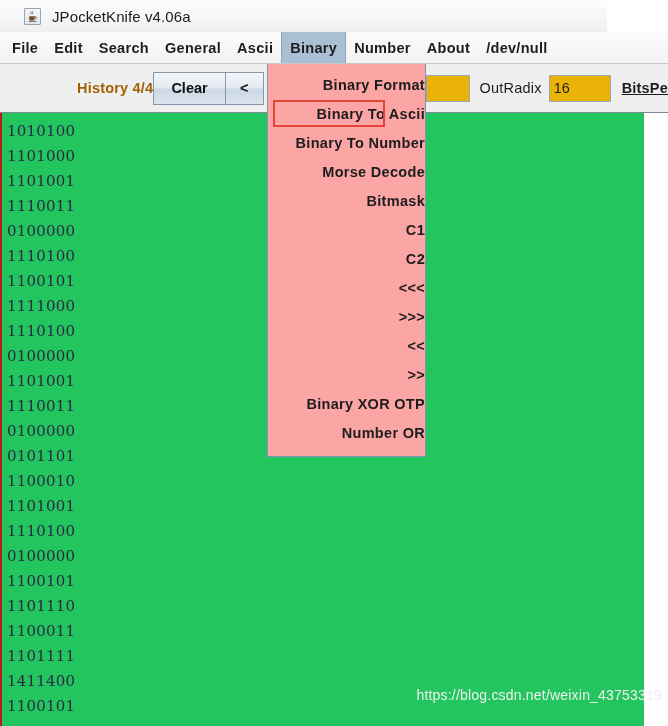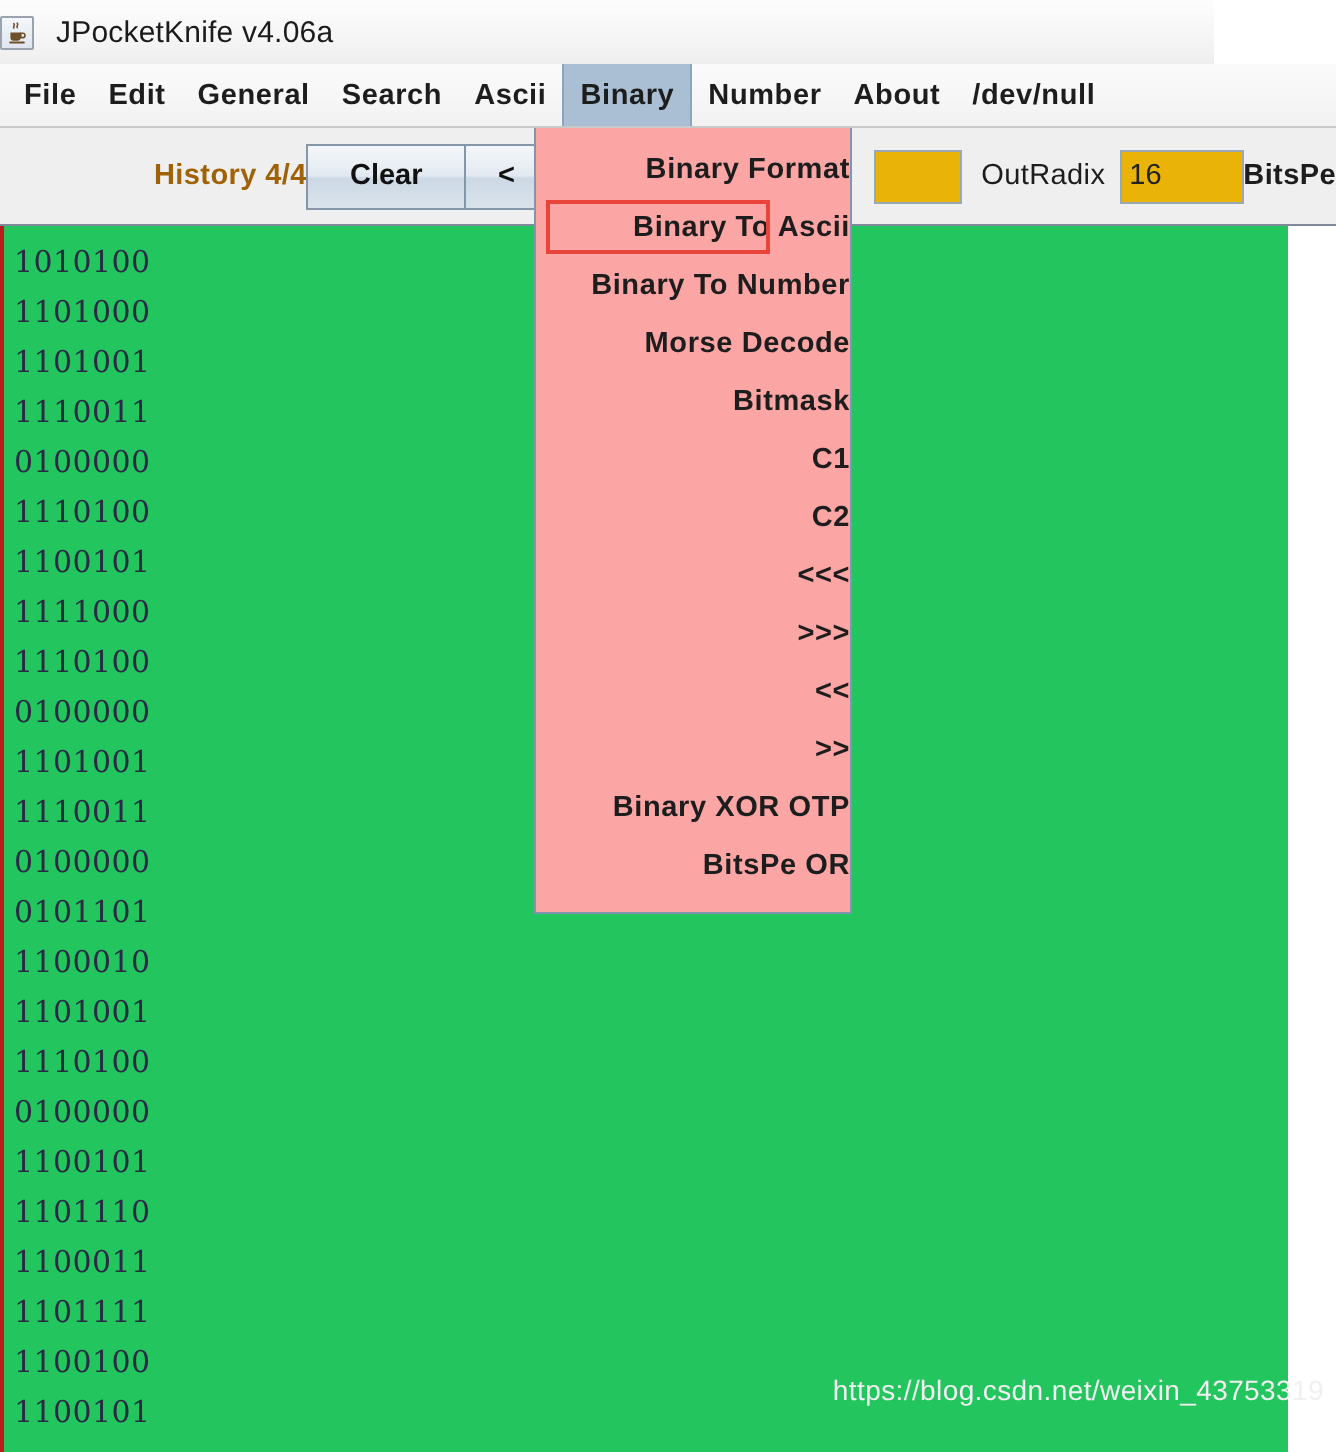--- a/index.html
+++ b/index.html
@@ -24,21 +24,21 @@
 
   
   #title-bar {
     position: absolute;
     left: 0; top: 0;
     width: 607px;
     height: 32px;
     background: linear-gradient(to bottom, #fdfdfd 0%, #f6f6f6 55%, #eeeeee 100%);
     display: flex;
     align-items: center;
-    padding-left: 0;
+    padding-left: 24px;
     box-sizing: border-box;
   }
   #app-icon {
     width: 17px;
     height: 17px;
     border: 1px solid #9aa3ad;
     background: linear-gradient(to bottom, #f4f7fb, #dfe6ef);
     border-radius: 1px;
     display: flex;
     align-items: center;
@@ -137,25 +137,27 @@
   #outradix-label {
     margin-left: 10px;
     font-size: 14.5px;
     font-weight: normal;
     color: #1d1d1d;
     white-space: nowrap;
     letter-spacing: .2px;
   }
   #outradix-input { width: 62px; margin-left: 7px; }
   #bitsper-label {
+    margin-left: 11px;
     font-size: 14.5px;
     font-weight: bold;
     color: #1d1d1d;
     white-space: nowrap;
     letter-spacing: .2px;
+    text-decoration: underline;
   }
 
   
   #text-area {
     position: absolute;
     left: 0; top: 113px;
     width: 644px;
     height: 613px;
     background: #22c55e;
     border-left: 2px solid #b91c1c;
@@ -241,22 +243,22 @@
         <path d="M4.9 1.8c.9.8-.5 1.3 0 2.2M6.6 1.6c.9.8-.5 1.3 0 2.2" fill="none" stroke="#6f4f2a" stroke-width=".8" stroke-linecap="round"></path>
         <rect x="2.6" y="10.8" width="7.8" height="1" rx=".4" fill="#6f4f2a"></rect>
       </svg>
     </span>
     <span id="title-text">JPocketKnife v4.06a</span>
   </div>
 
   <div id="menu-bar">
     <div class="menu-item">File</div>
     <div class="menu-item">Edit</div>
+    <div class="menu-item">Search</div>
     <div class="menu-item">General</div>
-    <div class="menu-item">Search</div>
     <div class="menu-item">Ascii</div>
     <div class="menu-item active">Binary</div>
     <div class="menu-item">Number</div>
     <div class="menu-item">About</div>
     <div class="menu-item">/dev/null</div>
   </div>
 
   <div id="toolbar">
     <span id="history-label">History 4/4</span>
     <div class="tb-button" id="clear-button">Clear</div>
@@ -283,36 +285,36 @@
     <div class="binary-line">0100000</div>
     <div class="binary-line">0101101</div>
     <div class="binary-line">1100010</div>
     <div class="binary-line">1101001</div>
     <div class="binary-line">1110100</div>
     <div class="binary-line">0100000</div>
     <div class="binary-line">1100101</div>
     <div class="binary-line">1101110</div>
     <div class="binary-line">1100011</div>
     <div class="binary-line">1101111</div>
-    <div class="binary-line">1100100</div>
+    <div class="binary-line">1411400</div>
     <div class="binary-line">1100101</div>
 
   </div>
 
   <div id="dropdown-menu">
     <div class="dropdown-item">Binary Format</div>
     <div class="dropdown-item highlighted">Binary To Ascii</div>
     <div class="dropdown-item">Binary To Number</div>
     <div class="dropdown-item">Morse Decode</div>
     <div class="dropdown-item">Bitmask</div>
     <div class="dropdown-item">C1</div>
     <div class="dropdown-item">C2</div>
     <div class="dropdown-item">&lt;&lt;&lt;</div>
     <div class="dropdown-item">&gt;&gt;&gt;</div>
     <div class="dropdown-item">&lt;&lt;</div>
     <div class="dropdown-item">&gt;&gt;</div>
     <div class="dropdown-item">Binary XOR OTP</div>
-    <div class="dropdown-item">BitsPe OR</div>
+    <div class="dropdown-item">Number OR</div>
   </div>
 
   <div id="watermark">https://blog.csdn.net/weixin_43753319</div>
 
 </div>
 
 </body></html>

